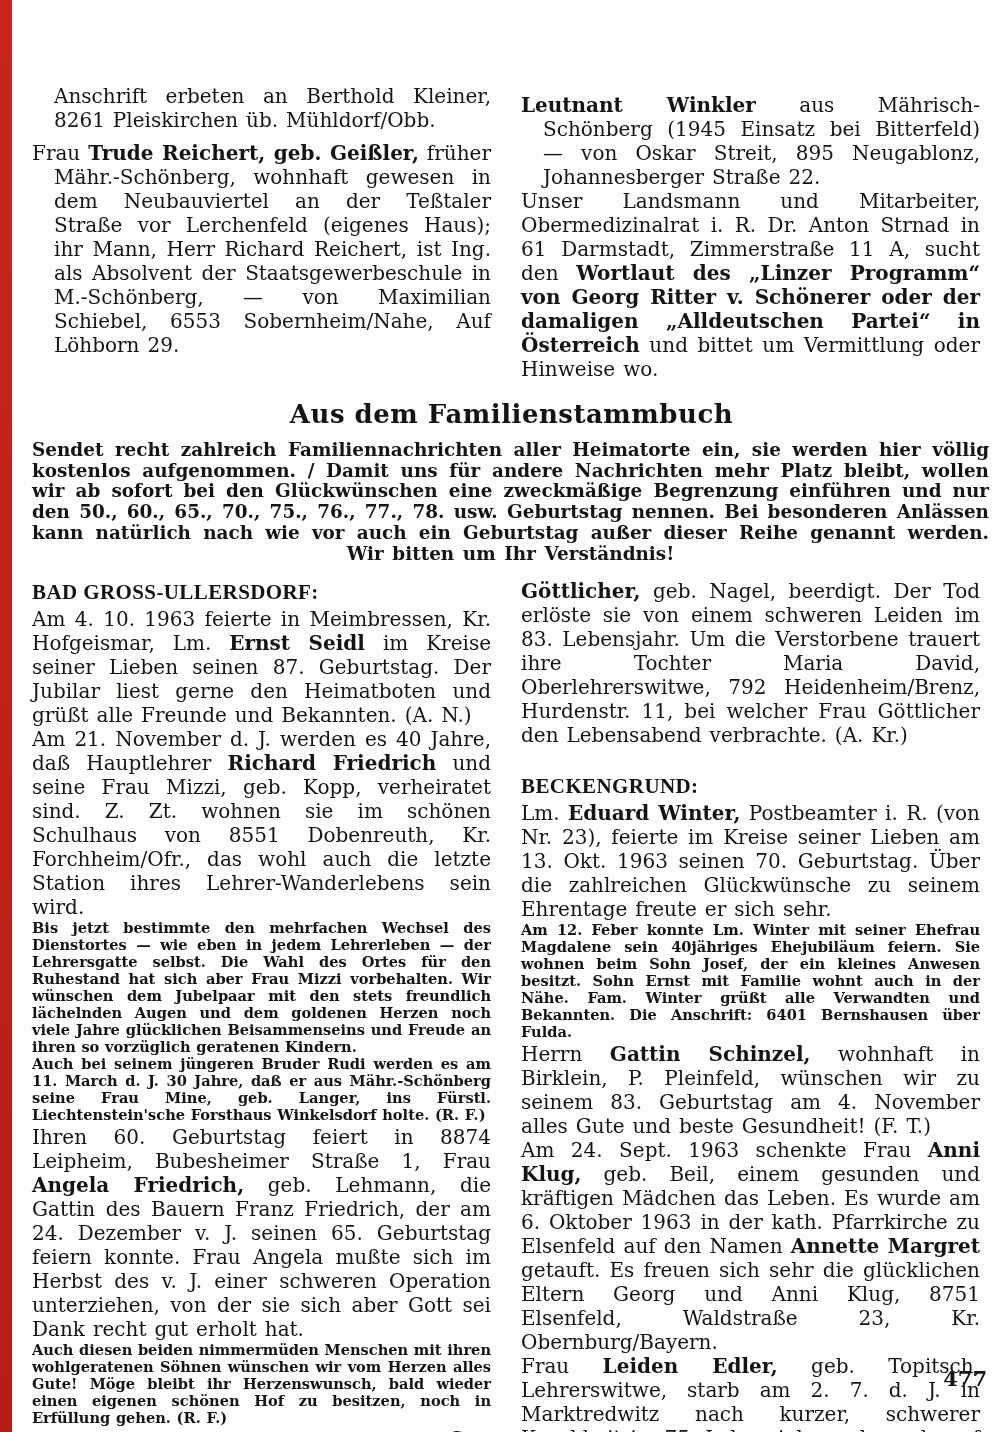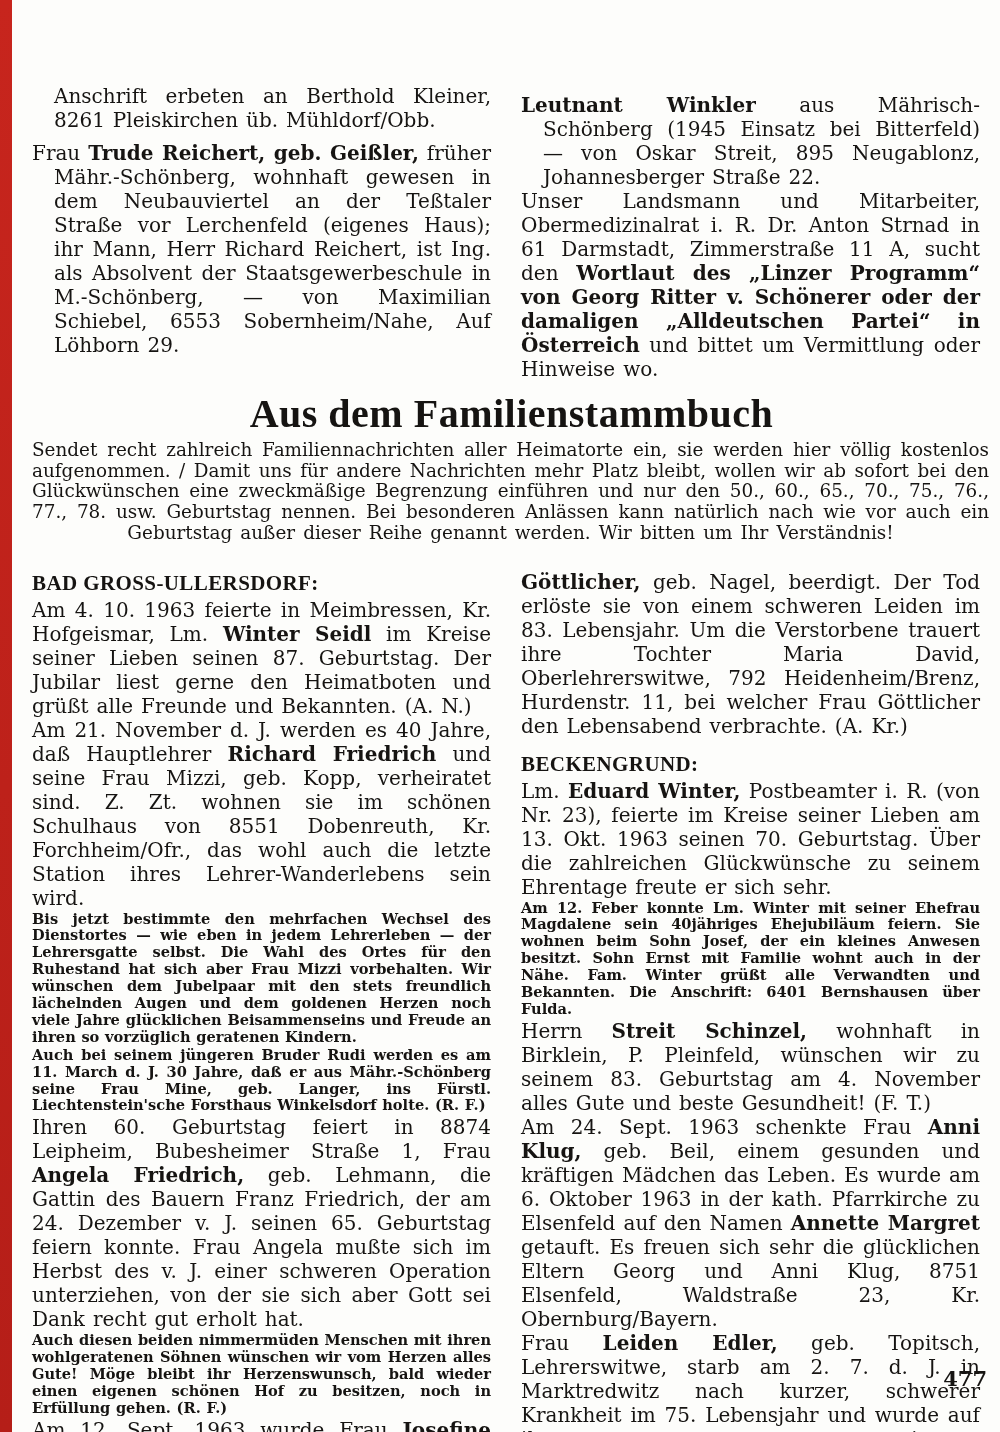--- a/index.html
+++ b/index.html
@@ -34,37 +34,37 @@
   .hang{padding-left:22px;text-indent:-22px;margin-top:9px;}
   .indent-block{padding-left:22px;}
   .t-small{
     font-size:14.6px;line-height:16.9px;font-weight:bold;
     text-align:justify;word-spacing:0.04em;margin:1px 0;
   }
   .force-last{text-align-last:justify;}
   .top-section{min-height:248px;}
   h1.family-heading{
     margin:16px 0 9px;
-    font-size:40px;line-height:34px;
-    text-align:center;letter-spacing:0.5px;font-family:Liberation Serif, serif;
+    font-size:26px;line-height:34px;
+    text-align:center;letter-spacing:0.5px;
   }
   .intro{
-    font-weight:normal;
+    font-weight:bold;
     font-size:18.4px;line-height:20.7px;
     text-align:justify;text-align-last:center;
     word-spacing:0.12em;
-    margin:0 2px 26px 0;
+    margin:0 2px 15px 0;
   }
   h2.sec-title{
     margin:0 0 1px;
     font-size:21px;line-height:27px;
     letter-spacing:0.4px;
     font-family:Liberation Serif, serif;
   }
-  h2.sec-title.mt{margin-top:13px;}
+  h2.sec-title.mt{margin-top:26px;}
   .page-number{
     position:absolute;top:1366px;right:28px;
     font-weight:bold;font-size:21px;
   }
 </style>
 </head>
 <body>
 
 <div class="page">
   <div class="edge-bar"></div>
@@ -83,35 +83,35 @@
     </section>
 
     <h1 class="family-heading">Aus dem Familienstammbuch</h1>
 
     <p class="intro">Sendet recht zahlreich Familiennachrichten aller Heimatorte ein, sie werden hier völlig kostenlos aufgenommen. / Damit uns für andere Nachrichten mehr Platz bleibt, wollen wir ab sofort bei den Glückwünschen eine zweckmäßige Begrenzung einführen und nur den 50., 60., 65., 70., 75., 76., 77., 78. usw. Geburtstag nennen. Bei besonderen Anlässen kann natürlich nach wie vor auch ein Geburtstag außer dieser Reihe genannt werden. Wir bitten um Ihr Verständnis!</p>
 
     <section class="two-col bottom-section">
 
       <div class="col">
         <h2 class="sec-title">BAD GROSS-ULLERSDORF:</h2>
-        <p class="t-body">Am 4. 10. 1963 feierte in Meimbressen, Kr. Hofgeismar, Lm. <b>Winter Seidl</b> im Kreise seiner Lieben seinen 87. Geburtstag. Der Jubilar liest gerne den Heimatboten und grüßt alle Freunde und Bekannten. (A. N.)</p>
+        <p class="t-body">Am 4. 10. 1963 feierte in Meimbressen, Kr. Hofgeismar, Lm. <b>Ernst Seidl</b> im Kreise seiner Lieben seinen 87. Geburtstag. Der Jubilar liest gerne den Heimatboten und grüßt alle Freunde und Bekannten. (A. N.)</p>
         <p class="t-body">Am 21. November d. J. werden es 40 Jahre, daß Hauptlehrer <b>Richard Friedrich</b> und seine Frau Mizzi, geb. Kopp, verheiratet sind. Z. Zt. wohnen sie im schönen Schulhaus von 8551 Dobenreuth, Kr. Forchheim/Ofr., das wohl auch die letzte Station ihres Lehrer-Wanderlebens sein wird.</p>
         <p class="t-small">Bis jetzt bestimmte den mehrfachen Wechsel des Dienstortes — wie eben in jedem Lehrerleben — der Lehrersgatte selbst. Die Wahl des Ortes für den Ruhestand hat sich aber Frau Mizzi vorbehalten. Wir wünschen dem Jubelpaar mit den stets freundlich lächelnden Augen und dem goldenen Herzen noch viele Jahre glücklichen Beisammenseins und Freude an ihren so vorzüglich geratenen Kindern.</p>
         <p class="t-small">Auch bei seinem jüngeren Bruder Rudi werden es am 11. March d. J. 30 Jahre, daß er aus Mähr.-Schönberg seine Frau Mine, geb. Langer, ins Fürstl. Liechtenstein'sche Forsthaus Winkelsdorf holte. (R. F.)</p>
         <p class="t-body">Ihren 60. Geburtstag feiert in 8874 Leipheim, Bubesheimer Straße 1, Frau <b>Angela Friedrich,</b> geb. Lehmann, die Gattin des Bauern Franz Friedrich, der am 24. Dezember v. J. seinen 65. Geburtstag feiern konnte. Frau Angela mußte sich im Herbst des v. J. einer schweren Operation unterziehen, von der sie sich aber Gott sei Dank recht gut erholt hat.</p>
         <p class="t-small">Auch diesen beiden nimmermüden Menschen mit ihren wohlgeratenen Söhnen wünschen wir vom Herzen alles Gute! Möge bleibt ihr Herzenswunsch, bald wieder einen eigenen schönen Hof zu besitzen, noch in Erfüllung gehen. (R. F.)</p>
         <p class="t-body force-last">Am 12. Sept. 1963 wurde Frau <b>Josefine</b></p>
       </div>
 
       <div class="col">
         <p class="t-body"><b>Göttlicher,</b> geb. Nagel, beerdigt. Der Tod erlöste sie von einem schweren Leiden im 83. Lebensjahr. Um die Verstorbene trauert ihre Tochter Maria David, Oberlehrerswitwe, 792 Heidenheim/Brenz, Hurdenstr. 11, bei welcher Frau Göttlicher den Lebensabend verbrachte. (A. Kr.)</p>
         <h2 class="sec-title mt">BECKENGRUND:</h2>
         <p class="t-body">Lm. <b>Eduard Winter,</b> Postbeamter i. R. (von Nr. 23), feierte im Kreise seiner Lieben am 13. Okt. 1963 seinen 70. Geburtstag. Über die zahlreichen Glückwünsche zu seinem Ehrentage freute er sich sehr.</p>
         <p class="t-small">Am 12. Feber konnte Lm. Winter mit seiner Ehefrau Magdalene sein 40jähriges Ehejubiläum feiern. Sie wohnen beim Sohn Josef, der ein kleines Anwesen besitzt. Sohn Ernst mit Familie wohnt auch in der Nähe. Fam. Winter grüßt alle Verwandten und Bekannten. Die Anschrift: 6401 Bernshausen über Fulda.</p>
-        <p class="t-body">Herrn <b>Streit Schinzel,</b> wohnhaft in Birklein, P. Pleinfeld, wünschen wir zu seinem 83. Geburtstag am 4. November alles Gute und beste Gesundheit! (F. T.)</p>
+        <p class="t-body">Herrn <b>Gattin Schinzel,</b> wohnhaft in Birklein, P. Pleinfeld, wünschen wir zu seinem 83. Geburtstag am 4. November alles Gute und beste Gesundheit! (F. T.)</p>
         <p class="t-body">Am 24. Sept. 1963 schenkte Frau <b>Anni Klug,</b> geb. Beil, einem gesunden und kräftigen Mädchen das Leben. Es wurde am 6. Oktober 1963 in der kath. Pfarrkirche zu Elsenfeld auf den Namen <b>Annette Margret</b> getauft. Es freuen sich sehr die glücklichen Eltern Georg und Anni Klug, 8751 Elsenfeld, Waldstraße 23, Kr. Obernburg/Bayern.</p>
         <p class="t-body force-last">Frau <b>Leiden Edler,</b> geb. Topitsch, Lehrerswitwe, starb am 2. 7. d. J. in Marktredwitz nach kurzer, schwerer Krankheit im 75. Lebensjahr und wurde auf ihren eigenen</p>
       </div>
 
     </section>
   </main>
 
   <div class="page-number">477</div>
 </div>
 

